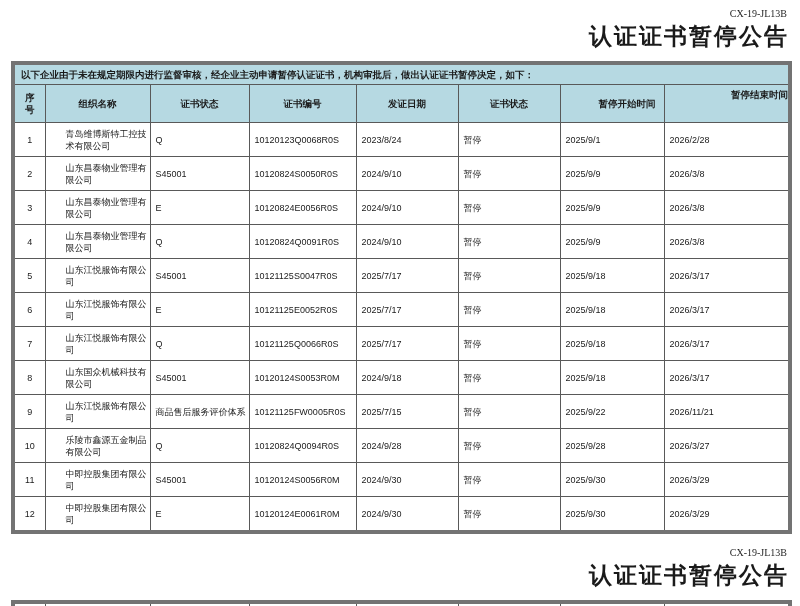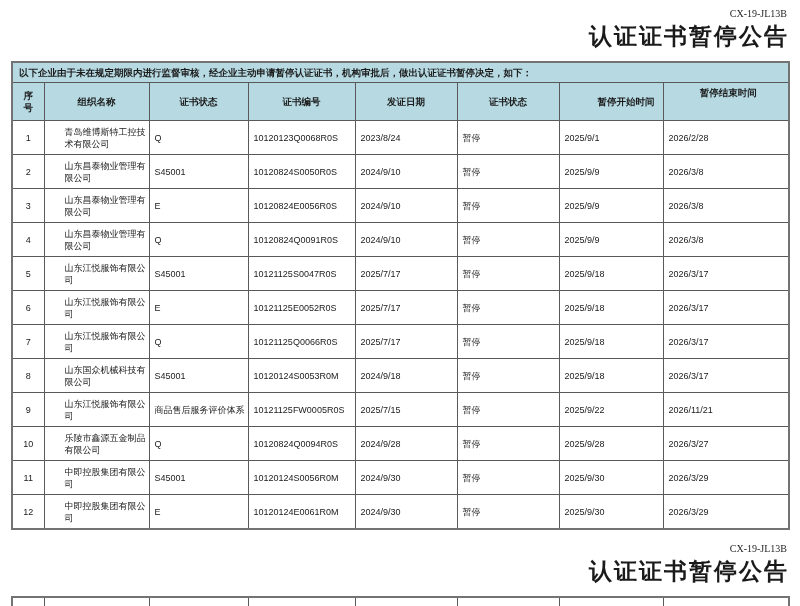--- a/index.html
+++ b/index.html
@@ -28,21 +28,21 @@
     letter-spacing:2px;
     margin:1px 0 0 0;
     height:30px;
     line-height:30px;
   }
   .tbl-wrap{margin-top:9px;}
   table{
     border-collapse:collapse;
     table-layout:fixed;
     width:777px;
-    border:2px solid #737373;
+    border:4px solid #737373;
   }
   td,th{
     border:1px solid #595959;
     font-size:9px;
     line-height:12px;
     word-break:break-all;
     overflow:hidden;
   }
   
   .note-cell{
@@ -58,21 +58,21 @@
   th{
     background:var(--hdr-bg,#b6d9e2);
     font-weight:bold;
     font-size:9.5px;
     height:33px;
     text-align:center;
     vertical-align:middle;
     padding:1px 8px;
   }
   th.h6{text-align:right;padding-left:4px;}
-  th.h7{text-align:center;vertical-align:top;padding:4px 0 0 5px;}
+  th.h7{text-align:right;vertical-align:top;padding:4px 0 0 5px;}
   
   tbody td{
     height:29px;
     vertical-align:middle;
     text-align:left;
     padding:2px 2px 2px 5px;
     background:#ffffff;
   }
   tbody td.c0{text-align:center;padding:2px 0;}
   tbody td.c1{padding-left:20px;padding-right:2px;}

